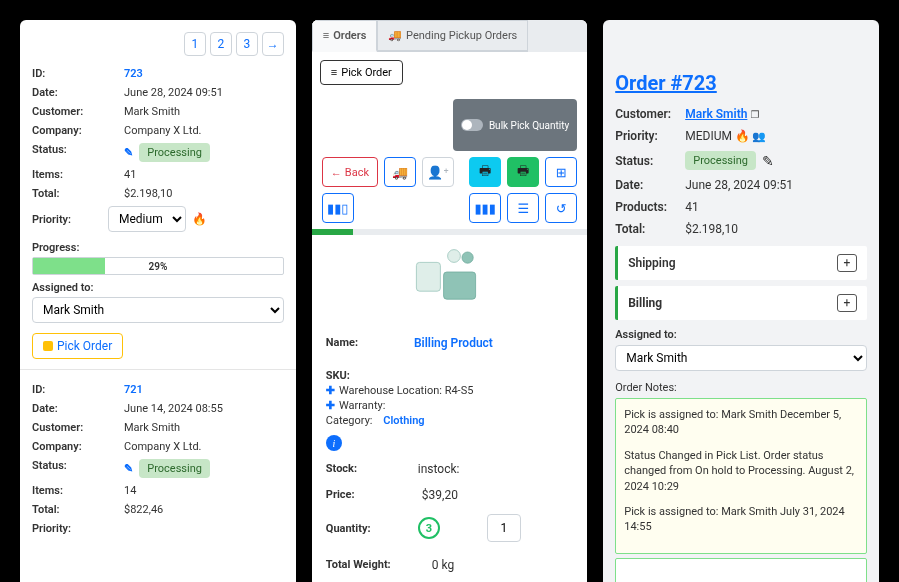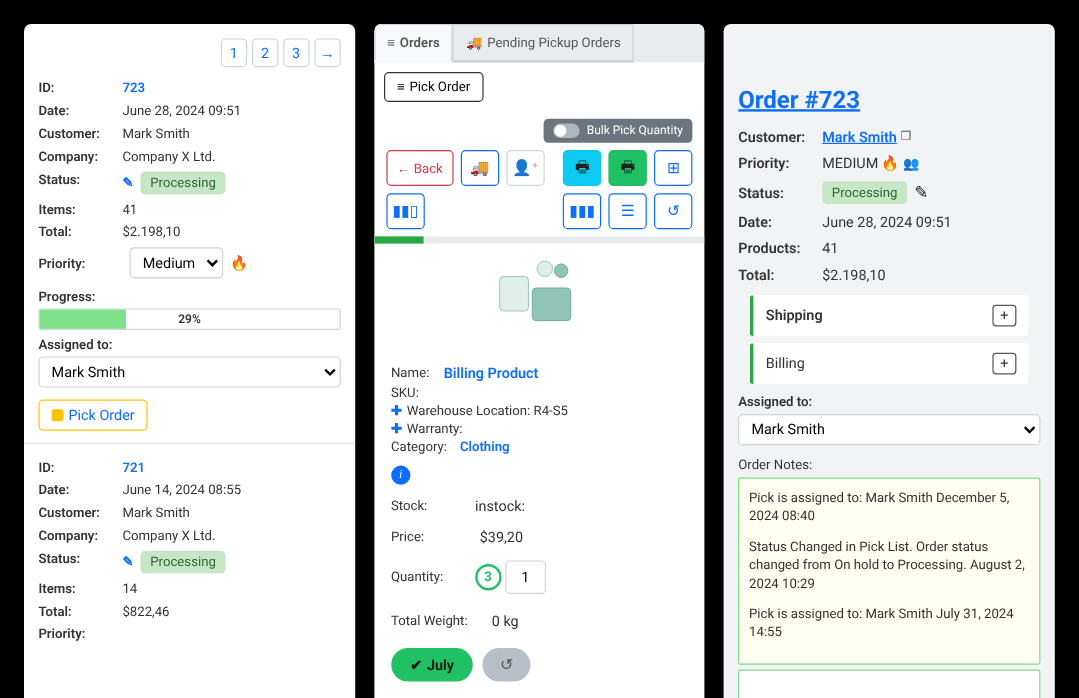--- a/index.html
+++ b/index.html
@@ -5,21 +5,21 @@
   * { box-sizing: border-box; margin: 0; padding: 0; font-family: -apple-system, BlinkMacSystemFont, "Segoe UI", Roboto, Arial, sans-serif; }
   body { background: #000; display: flex; gap: 16px; padding: 20px; font-size: 12px; color: #333; }
   .panel { background: #fff; border-radius: 6px; width: 280px; padding: 8px 12px 12px 12px; overflow: hidden; }
   .panel2 { background: #fff; border-radius: 6px; width: 280px; overflow: hidden; }
   .panel3 { background: #f2f3f5; border-radius: 6px; width: 280px; padding: 12px; overflow: hidden; }
 
   
   .pager { display:flex; justify-content:flex-end; gap:4px; margin:4px 0 8px 0; }
   .pgbtn { border:1px solid #ced4da; border-radius:4px; width:22px; height:24px; display:flex; align-items:center; justify-content:center; color:#0d6efd; background:#fff; font-size:12px; }
 
-  .kv { display:flex; padding:3px 0; }
+  .kv { display:flex; padding:3px 0;gap:22px; }
   .kv .k { width:70px; color:#333; font-weight:600; font-size:11px;}
   .kv .v { font-size:11px; }
   .link { color:#0d6efd; font-weight:600; }
   .status-edit { display:inline-flex; align-items:center; gap:6px; }
   .badge-proc { background:#c7e6c7; color:#2d6a2d; padding:3px 8px; border-radius:4px; font-size:11px; }
   .icon-edit { color:#0d6efd; font-weight:bold; }
 
   .priority-row { display:flex; align-items:center; gap:6px; }
   select { border:1px solid #ced4da; border-radius:4px; padding:4px 6px; font-size:12px; background:#fff; }
   .full-select { width:100%; }
@@ -40,45 +40,45 @@
   .tab { flex:none; padding:8px 10px; border:1px solid #ced4da; border-bottom:2px solid #ced4da; background:#e9ecef; font-size:11px; color:#555; display:flex; align-items:center; gap:4px;}
   .tab.active { background:#f8f9fa; border-bottom-color:#f8f9fa; font-weight:600; }
   .small-btn { border:1px solid #333; border-radius:4px; padding:5px 10px; font-size:11px; display:inline-flex; align-items:center; gap:4px; margin:8px; background:#fff;}
   .toolbar { display:flex; justify-content:space-between; padding:0 10px; flex-wrap:wrap; gap:6px; }
   .tb-row { display:flex; gap:6px; flex-wrap:wrap; }
   .ico-btn { width:32px; height:30px; border:1px solid #ced4da; border-radius:4px; display:flex; align-items:center; justify-content:center; font-size:13px; background:#fff; }
   .ico-btn.primary { border-color:#0d6efd; color:#0d6efd; }
   .ico-btn.fill-blue { background:#0dcaf0; color:#222; border-color:#0dcaf0; }
   .ico-btn.fill-green { background:#20c065; color:#222; border-color:#20c065; }
   .back-btn { border:1px solid #dc3545; color:#dc3545; border-radius:4px; padding:5px 8px; font-size:11px; display:inline-flex; align-items:center; gap:3px; background:#fff;}
-  .bulk-toggle { display:flex; align-items:center; gap:6px; background:#6c757d; color:#fff; border-radius:4px; padding:4px 8px; font-size:10px; margin:6px 10px 6px auto; width:fit-content;}
+  .bulk-toggle { display:flex; align-items:center; gap:6px; background:#6c757d; color:#fff; border-radius:4px; padding:20px 8px; font-size:10px; margin:6px 10px 6px auto; width:fit-content;}
   .toggle-knob { width:22px; height:12px; border-radius:10px; background:#adb5bd; position:relative;}
   .toggle-knob::after { content:""; width:10px; height:10px; border-radius:50%; background:#fff; position:absolute; left:1px; top:1px;}
   .prog2 { height:6px; background:#e9ecef; margin:6px 0 0 0;}
   .prog2 .fill { background:#28a745; height:100%; width:15%; }
   .prod-img { width:100%; height:90px; display:flex; align-items:center; justify-content:center; }
   .svgimg { width:80px; height:70px; }
   .section { padding:8px 14px; }
-  .lbl { font-weight:400; font-size:11px; }
+  .lbl { font-weight:700; font-size:11px; }
   .blue-circ { width:16px; height:16px; border-radius:50%; background:#0d6efd; color:#fff; display:inline-flex; align-items:center; justify-content:center; font-size:10px; font-style:italic; font-family:serif;}
   .pill-green { background:#20c065; color:#111; border-radius:20px; padding:6px 16px; font-size:12px; display:inline-flex; align-items:center; gap:4px; font-weight:600; border:none;}
   .pill-gray { background:#b9bfc6; border-radius:20px; width:40px; height:28px; display:inline-flex; align-items:center; justify-content:center; color:#555; border:none;}
   .qty-badge { width:22px; height:22px; border:2px solid #20c065; border-radius:50%; color:#20c065; font-weight:700; display:inline-flex; align-items:center; justify-content:center; font-size:11px;}
   .qty-input { width:34px; height:28px; border:1px solid #ced4da; border-radius:4px; text-align:center; font-size:12px; }
   .infoline { display:flex; align-items:center; gap:4px; font-size:11px; margin:2px 0;}
   .plus-icon { color:#0d6efd; font-weight:bold; }
   .grey-btn { border:1px solid #ced4da; color:#adb5bd; }
 
   
   .title3 { color:#0d6efd; text-decoration:underline; font-size:20px; font-weight:700; margin-bottom:8px; display:block;margin-top:39px; }
   .kv3 { display:flex; padding:4px 0; font-size:12px; align-items:center; }
   .kv3 .k { width:70px; font-weight:600; }
   .ext-icon { font-size:10px; color:#555;}
   .edit-square { color:#222; font-size:14px; }
-  .section-hdr { border-left:3px solid #28a745; background:#fff; padding:8px 10px; margin:6px 10px; display:flex; justify-content:space-between; align-items:center; border-radius:2px;}
+  .section-hdr { border-left:3px solid #28a745; background:#fff; padding:8px 10px; margin:6px 0; display:flex; justify-content:space-between; align-items:center; border-radius:2px;}
   .plusbox { width:20px; height:18px; border:1px solid #555; border-radius:3px; display:flex; align-items:center; justify-content:center; font-size:12px;}
   .notes-box { border:1px solid #7ee08a; background:#fffef0; padding:8px; font-size:11px; border-radius:2px; min-height:120px;}
   .notes-box p { margin-bottom:10px; line-height:1.4; }
   .new-note { border:1px solid #7ee08a; background:#fff; height:44px; margin-top:4px; border-radius:2px; }
   .btn-outline-primary { border:1px solid #0d6efd; color:#0d6efd; border-radius:4px; padding:5px 10px; font-size:11px; display:inline-flex; align-items:center; gap:4px; margin-top:8px; background:#fff;}
   .people-ic { font-size:11px; }
 </style>
 </head>
 <body>
 
@@ -254,21 +254,21 @@
     <svg class="svgimg" viewBox="0 0 100 80">
       <rect x="8" y="18" width="30" height="36" rx="4" fill="#dfeee9" stroke="#9cc5bb"></rect>
       <rect x="42" y="30" width="40" height="34" rx="4" fill="#8fc3b6" stroke="#6fa99c"></rect>
       <circle cx="55" cy="10" r="8" fill="#dfeee9" stroke="#9cc5bb"></circle>
       <circle cx="72" cy="12" r="7" fill="#8fc3b6" stroke="#6fa99c"></circle>
     </svg>
   </div>
 
   <div class="section">
     <div class="kv"><span class="lbl">Name:</span>&nbsp;&nbsp;&nbsp;&nbsp;<span class="link">Billing Product</span></div>
-    <div class="lbl" style="margin-top:0">SKU:</div>
+    <div class="lbl" style="margin-top:16px">SKU:</div>
     <div class="infoline">
         <span class="plus-icon">✚</span>
         <span>Warehouse Location: R4-S5</span>
       </div>
     <div class="infoline">
         <span class="plus-icon">✚</span>
         <span>Warranty:</span>
       </div>
     <div class="infoline"><span>Category:</span>&nbsp;<span class="link">Clothing</span></div>
     <div style="margin:8px 0"><span class="blue-circ">i</span></div>
@@ -318,21 +318,21 @@
   <div class="kv3">
       <span class="k">Total:</span>
       <span>$2.198,10</span>
     </div>
 
   <div class="section-hdr">
     <span style="font-weight:600">Shipping</span>
     <span class="plusbox">+</span>
   </div>
   <div class="section-hdr">
-    <span style="font-weight:400">Billing</span>
+    <span style="font-weight:700">Billing</span>
     <span class="plusbox">+</span>
   </div>
 
   <div style="font-size:11px;font-weight:600;margin:8px 0 4px 0">Assigned to:</div>
   <select class="full-select"><option>Mark Smith</option></select>
 
   <div style="font-size:11px;font-weight:400;margin:10px 0 4px 0">Order Notes:</div>
   <div class="notes-box">
     <p>Pick is assigned to: Mark Smith December 5, 2024 08:40</p>
     <p>Status Changed in Pick List. Order status changed from On hold to Processing. August 2, 2024 10:29</p>

